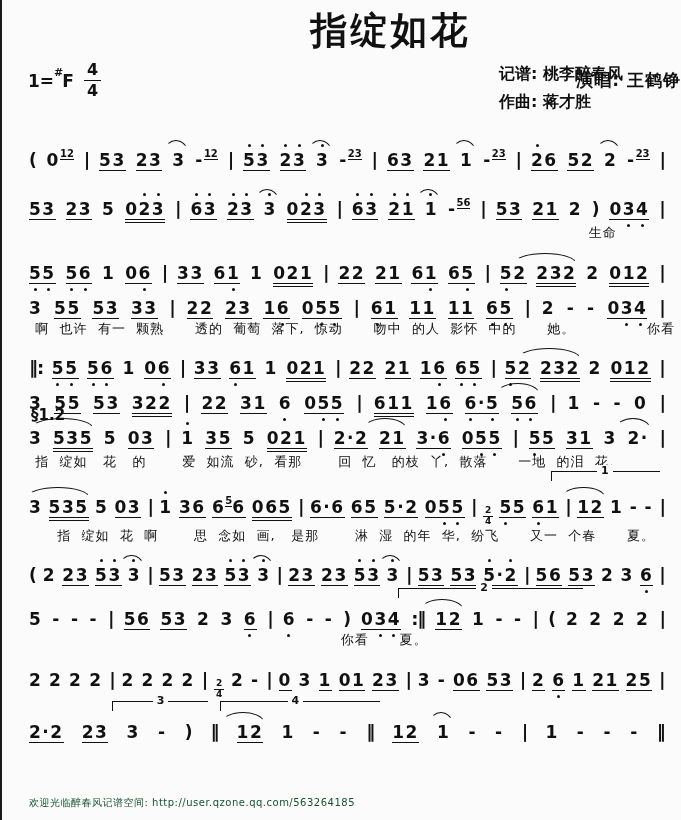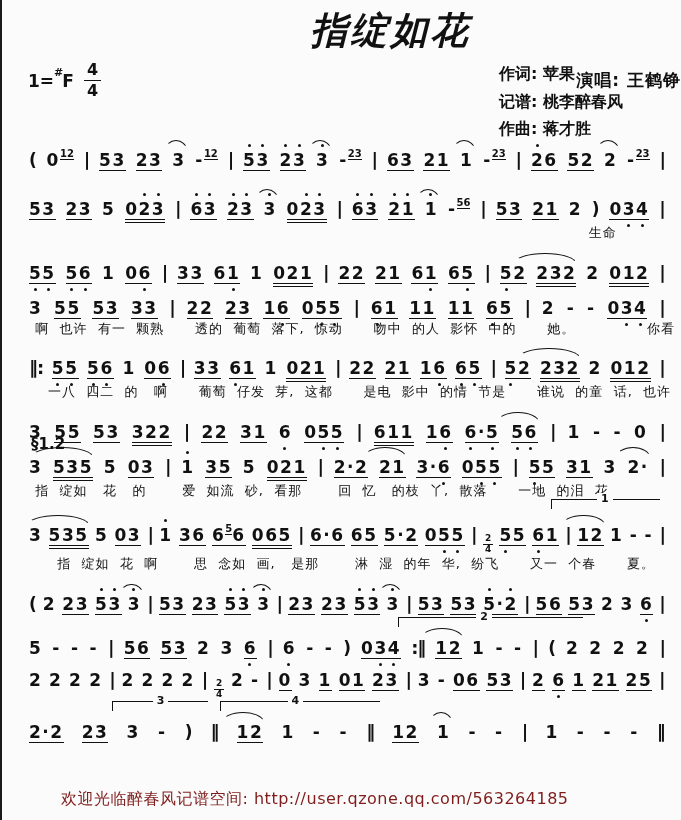--- a/index.html
+++ b/index.html
@@ -10,21 +10,21 @@
   }
   
   .key-time{position:absolute; left:26px; top:62px; display:flex; align-items:center; 
             font-weight:bold; font-size:17px;}
   .key-time .sharp{font-size:11px; vertical-align:6px; position:relative; top:-5px; margin-right:-1px;}
   .frac{display:inline-flex; flex-direction:column; align-items:center; line-height:1; font-weight:bold;}
   .frac .ftop{border-bottom:1.6px solid #111; padding:0 3px 2px;}
   .frac .fbot{padding-top:2px;}
   .key-time .frac{font-size:16px; margin-left:10px;}
   .header-center{position:absolute; left:0; right:0; top:6px; text-align:center; padding-left:98px;}
-  .title{font-size:37px; font-weight:bold; letter-spacing:3px; font-family:"Liberation Serif", serif;font-style:italic;}
+  .title{font-size:37px; font-weight:bold; letter-spacing:3px; font-family:"Liberation Serif", serif;}
   .performer{margin-top:13px; font-size:17px; font-weight:bold; letter-spacing:1px;text-align:right;}
   .credits{position:absolute; left:497px; top:60px; font-size:16px; font-weight:bold; line-height:1.72; white-space:nowrap;}
   
   #score{position:absolute; left:27px; right:16px; top:136px;}
   .mline{position:relative; display:flex; justify-content:space-between; align-items:baseline;
          margin-bottom:14px; padding-top:8px;}
   .mline.haslyr{margin-bottom:2px;}
   .lyrics{font-size:13px; white-space:pre; margin:0 0 13px 0; letter-spacing:1px; line-height:1.2;}
   .tk{position:relative; font-weight:bold; font-size:17px; letter-spacing:1.5px; line-height:20px; white-space:nowrap;}
   .u1{border-bottom:1.6px solid #111;}
@@ -38,21 +38,21 @@
   .arc{position:absolute; left:-55%; top:-10px; width:150%; height:8px;
        border:1.6px solid transparent; border-top-color:#111;
        border-radius:50% 50% 0 0 / 100% 100% 0 0; pointer-events:none;}
   .frac-s{display:inline-flex; flex-direction:column; align-items:center; line-height:1;
           font-size:9px; font-weight:bold; vertical-align:10px;}
   .frac-s .ftop{border-bottom:1px solid #111; padding:0 2px 1px;}
   .pre-mark{position:absolute; top:-13px; left:2px; font-size:15px; font-weight:bold; letter-spacing:0;}
   .ending{position:absolute; top:-12px; height:9px; border-top:1.6px solid #111; border-left:1.6px solid #111;}
   .ending b{position:absolute; top:-7px; left:42%; background:#fbfbfb; padding:0 4px; font-size:11px; line-height:1;}
   
-  .footer{position:absolute; left:27px; bottom:10px; font-size:16px; letter-spacing:0.5px; color:#7f1d1d;margin-left:32px;}
+  .footer{position:absolute; left:27px; bottom:10px; font-size:10px; letter-spacing:0.5px; color:#14532d;}
 </style>
 </head>
 <body>
 
 <div id="page">
 
   <div class="key-time">
     <span><span>1=</span><span class="sharp">#</span><span>F</span></span>
     <span class="frac">
       <span class="ftop">4</span>
@@ -62,21 +62,20 @@
 
   <div class="header-center">
     <div class="title">指绽如花</div>
     <div class="performer">
       <span>演唱:</span>
       <span>王鹤铮</span>
     </div>
   </div>
 
   <div class="credits">
-    <div><span>作词:</span> <span>苹果</span></div>
     <div><span>记谱:</span> <span>桃李醉春风</span></div>
     <div><span>作曲:</span> <span>蒋才胜</span></div>
   </div>
 
   <div id="score">
       <div class="mline">
         <span class="paren">(</span>
         <span class="tk"><span class="ch">0</span><span class="sup">12</span></span>
         <span class="bar">|</span>
         <span class="tk u1"><span class="ch">5</span><span class="ch">3</span></span>
@@ -185,21 +184,20 @@
         <span class="tk u1"><span class="ch">2</span><span class="ch">1</span></span>
         <span class="tk u1"><span class="ch">1</span><span class="ch">6<span class="dB"></span></span></span>
         <span class="tk u1"><span class="ch">6<span class="dB"></span></span><span class="ch">5<span class="dB"></span></span></span>
         <span class="bar">|</span>
         <span class="tk u1"><span class="ch">5<span class="dB"></span></span><span class="ch">2</span></span>
         <span class="tk u2"><span class="arc"></span><span class="ch">2</span><span class="ch">3</span><span class="ch">2</span></span>
         <span class="tk"><span class="ch">2</span></span>
         <span class="tk u2"><span class="ch">0</span><span class="ch">1</span><span class="ch">2</span></span>
         <span class="bar">|</span>
       </div>
-      <div class="lyrics" style="padding-left: 3%;">一八  四二  的   啊      葡萄  仔发  芽,  这都      是电  影中  的情  节是      谁说  的童  话,  也许</div>
       <div class="mline haslyr">
         <span class="tk"><span class="ch">3</span></span>
         <span class="tk u1"><span class="ch">5</span><span class="ch">5</span></span>
         <span class="tk u1"><span class="ch">5</span><span class="ch">3</span></span>
         <span class="tk u2"><span class="ch">3</span><span class="ch">2</span><span class="ch">2</span></span>
         <span class="bar">|</span>
         <span class="tk u1"><span class="ch">2</span><span class="ch">2</span></span>
         <span class="tk u1"><span class="ch">3</span><span class="ch">1</span></span>
         <span class="tk"><span class="ch">6<span class="dB"></span></span></span>
         <span class="tk u1"><span class="ch">0</span><span class="ch">5<span class="dB"></span></span><span class="ch">5<span class="dB"></span></span></span>
@@ -326,20 +324,21 @@
         <span class="tk"><span class="ch">-</span></span>
         <span class="tk"><span class="ch">-</span></span>
         <span class="bar">|</span>
         <span class="paren">(</span>
         <span class="tk"><span class="ch">2</span></span>
         <span class="tk"><span class="ch">2</span></span>
         <span class="tk"><span class="ch">2</span></span>
         <span class="tk"><span class="ch">2</span></span>
         <span class="bar">|</span>
       </div>
+      <div class="lyrics" style="padding-left: 49%;">你看      夏。</div>
       <div class="mline">
         <span class="tk"><span class="ch">2</span></span>
         <span class="tk"><span class="ch">2</span></span>
         <span class="tk"><span class="ch">2</span></span>
         <span class="tk"><span class="ch">2</span></span>
         <span class="bar">|</span>
         <span class="tk"><span class="ch">2</span></span>
         <span class="tk"><span class="ch">2</span></span>
         <span class="tk"><span class="ch">2</span></span>
         <span class="tk"><span class="ch">2</span></span>

